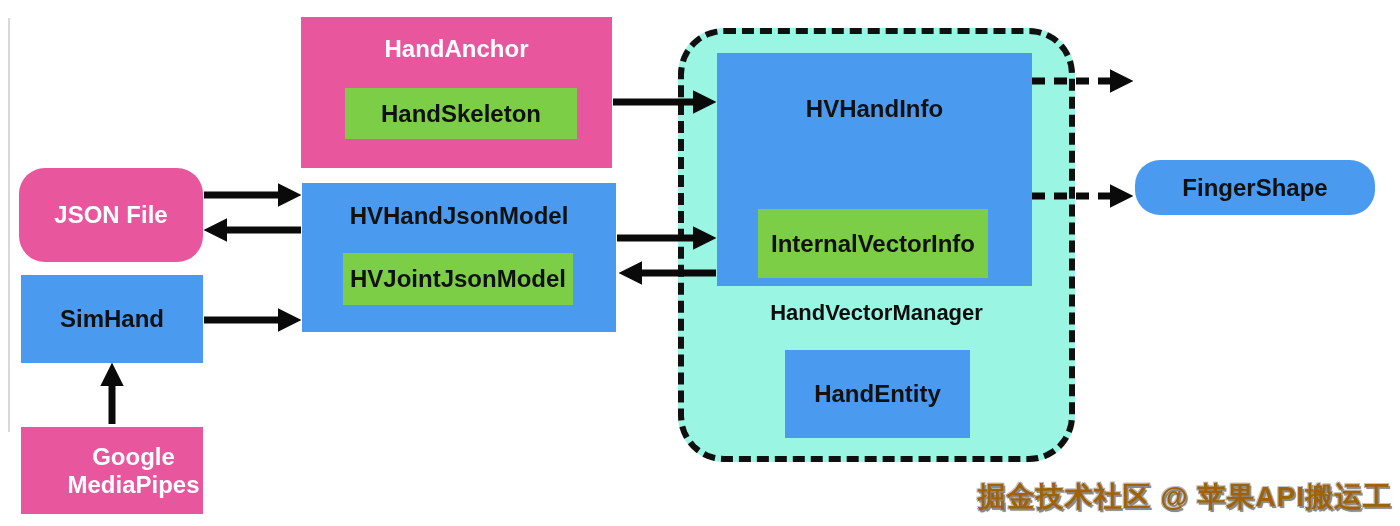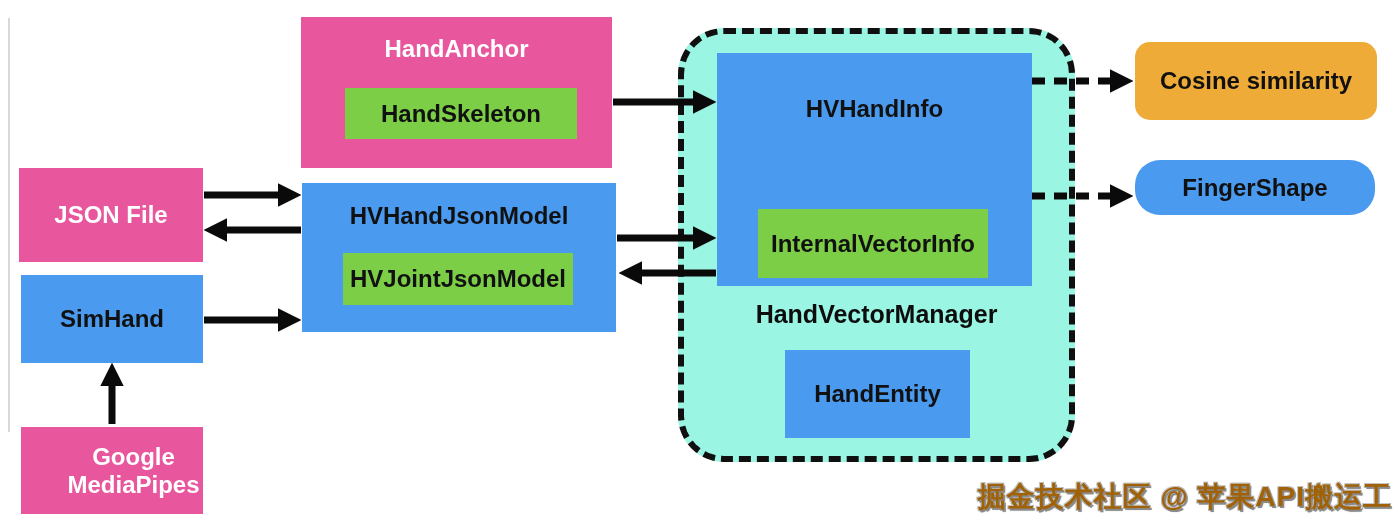--- a/index.html
+++ b/index.html
@@ -19,34 +19,34 @@
   .boxtitle{display:block;text-align:center;font-size:24px;color:#111;}
   .boxtitle.white{color:#ffffff;}
 
   
   .edge-line{position:absolute;left:8px;top:18px;width:2px;height:414px;background:#d9d9d9;}
 
   
   #hand-anchor{left:301px;top:17px;width:311px;height:151px;}
   #hand-anchor .boxtitle{margin-top:18px;}
   #hand-skeleton{left:44px;top:71px;width:232px;height:51px;}
-  #json-file{left:19px;top:168px;width:184px;height:94px;}
+  #json-file{left:19px;top:168px;width:184px;height:94px;border-radius:26px;}
   #hv-hand-json-model{left:302px;top:183px;width:314px;height:149px;}
   #hv-hand-json-model .boxtitle{margin-top:19px;}
   #hv-joint-json-model{left:41px;top:70px;width:230px;height:52px;}
   #sim-hand{left:21px;top:275px;width:182px;height:88px;}
   #google-mediapipes{left:21px;top:427px;width:182px;height:87px;padding-left:43px;}
 
   
   #manager{left:678px;top:28px;width:397px;height:434px;border:6px dashed #101010;border-radius:46px;}
   #hv-hand-info{left:33px;top:19px;width:315px;height:233px;}
   #hv-hand-info .boxtitle{margin-top:42px;}
   #hv-joint-info{left:41px;top:82px;width:230px;height:68px;}
   #internal-vector-info{left:41px;top:156px;width:230px;height:69px;}
-  #manager-label{position:absolute;left:0;top:266px;width:100%;text-align:center;font-size:25px;color:#0d0d0d;}
+  #manager-label{position:absolute;left:0;top:266px;width:100%;text-align:center;font-size:22px;color:#0d0d0d;}
   #hand-entity{left:101px;top:316px;width:185px;height:88px;}
 
   
   #cosine-similarity{left:1135px;top:42px;width:242px;height:78px;border-radius:15px;}
   #finger-shape{left:1135px;top:160px;width:240px;height:55px;border-radius:25px;}
 
   
   .arrows{position:absolute;left:0;top:0;pointer-events:none;}
   .arrow{stroke:#0a0a0a;stroke-width:7;fill:none;}
   .arrow.dashed{stroke-dasharray:13 9;}
@@ -98,23 +98,20 @@
       <div class="node green center" id="internal-vector-info">
         <span class="lbl">InternalVectorInfo</span>
       </div>
     </div>
     <div id="manager-label">HandVectorManager</div>
     <div class="node blue center" id="hand-entity">
       <span class="lbl">HandEntity</span>
     </div>
   </div>
 
-  <div class="node orange center" id="cosine-similarity">
-    <span class="lbl">Cosine similarity</span>
-  </div>
   <div class="node blue center" id="finger-shape">
     <span class="lbl">FingerShape</span>
   </div>
 
   <svg class="arrows" width="1400" height="526" viewBox="0 0 1400 526">
     <defs>
       <marker id="ah" viewBox="0 0 10 10" refX="1" refY="5" markerWidth="3.4" markerHeight="3.4" orient="auto-start-reverse">
         <path d="M0,0 L10,5 L0,10 z" fill="#0a0a0a"></path>
       </marker>
     </defs>

